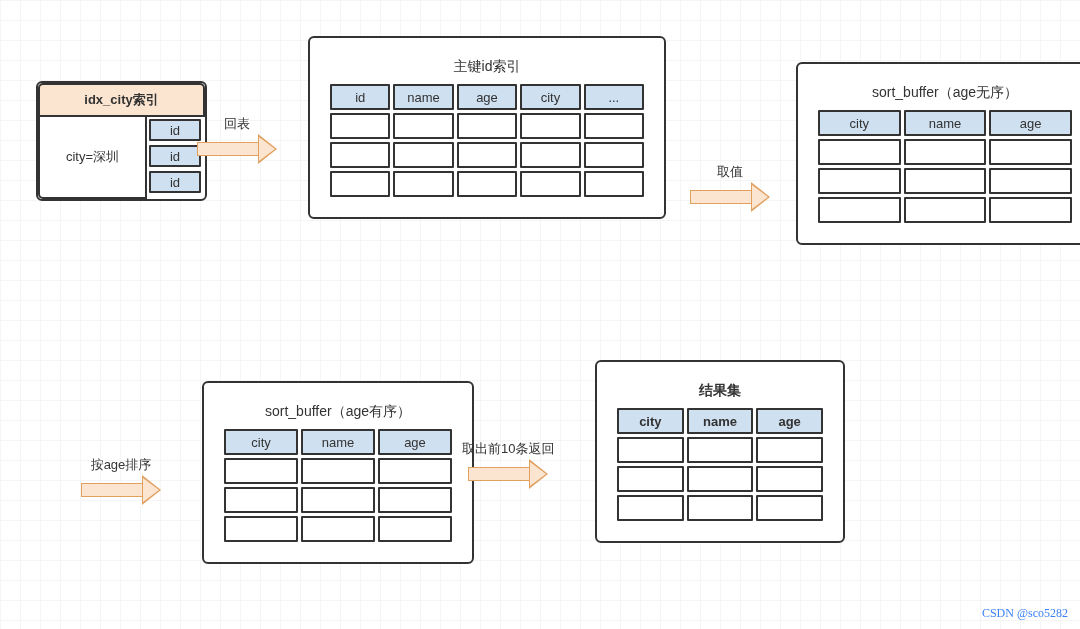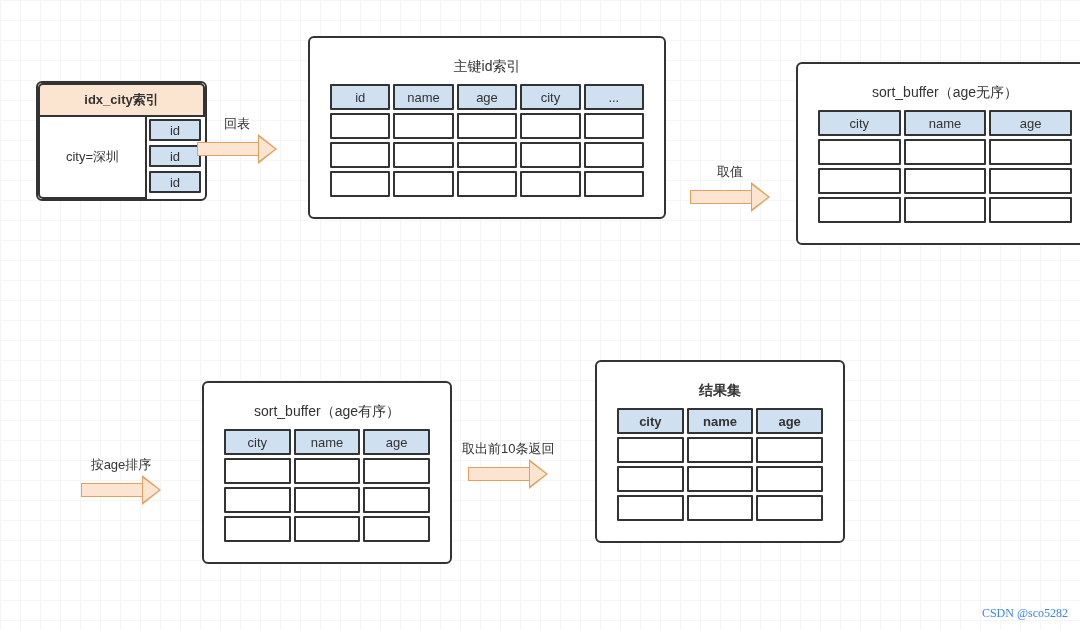--- a/index.html
+++ b/index.html
@@ -195,21 +195,21 @@
 </div>
 
 <div class="arrow" style="left:81px; top:456px;">
   <div class="arrow-label">按age排序</div>
   <div class="arrow-shape">
     <div class="arrow-shaft"></div>
       <div class="arrow-head"></div>
   </div>
 </div>
 
-<div class="box" style="left:202px; top:381px; width:250px;">
+<div class="box" style="left:202px; top:381px; width:272px;">
   <div class="title">sort_buffer（age有序）</div>
   <div class="grid" style="grid-template-columns: repeat(3, 1fr);">
     <div class="hcell">city</div>
     <div class="hcell">name</div>
     <div class="hcell">age</div>
     <div class="cell"></div>
       <div class="cell"></div>
       <div class="cell"></div>
     <div class="cell"></div>
       <div class="cell"></div>

